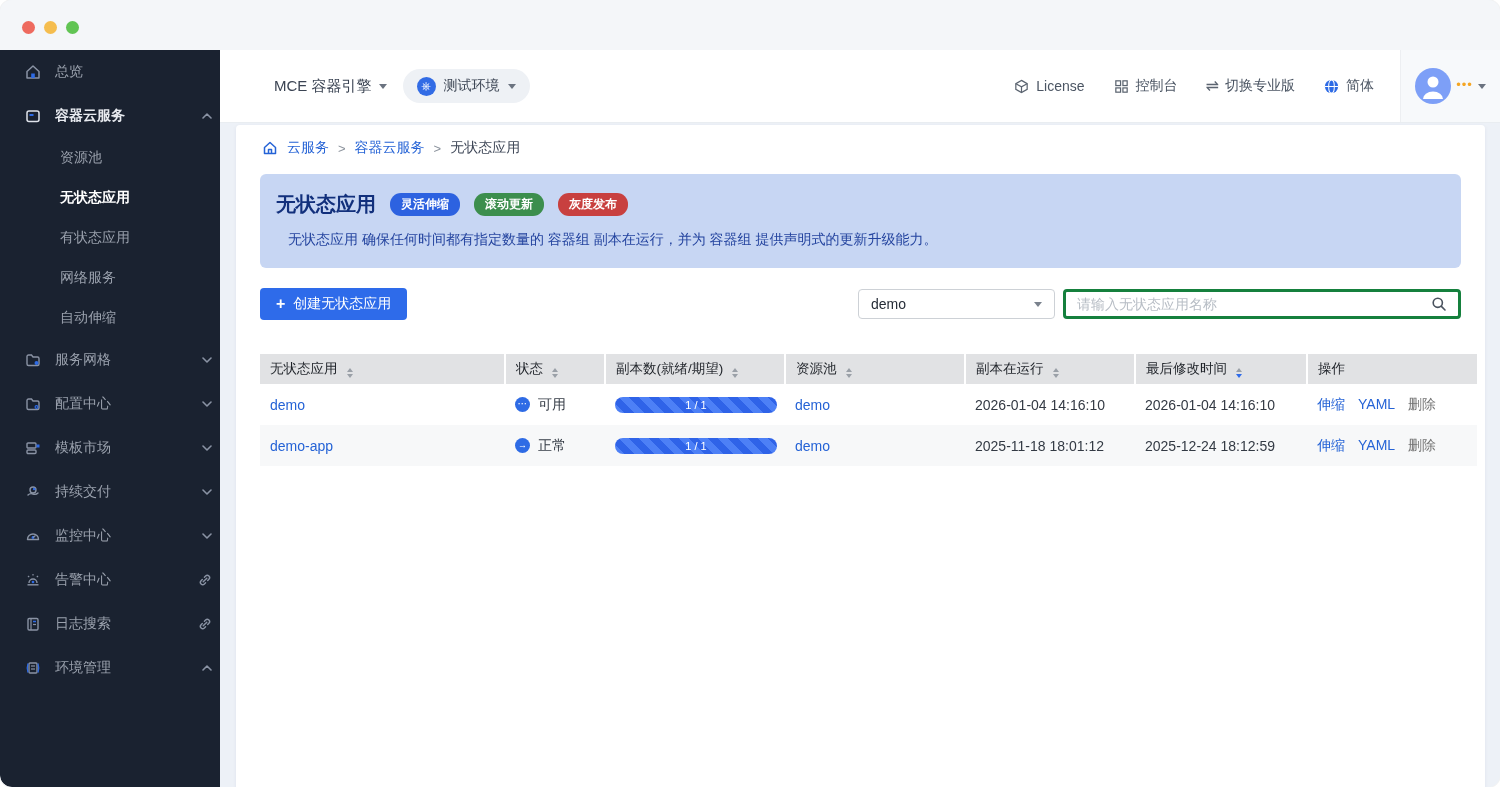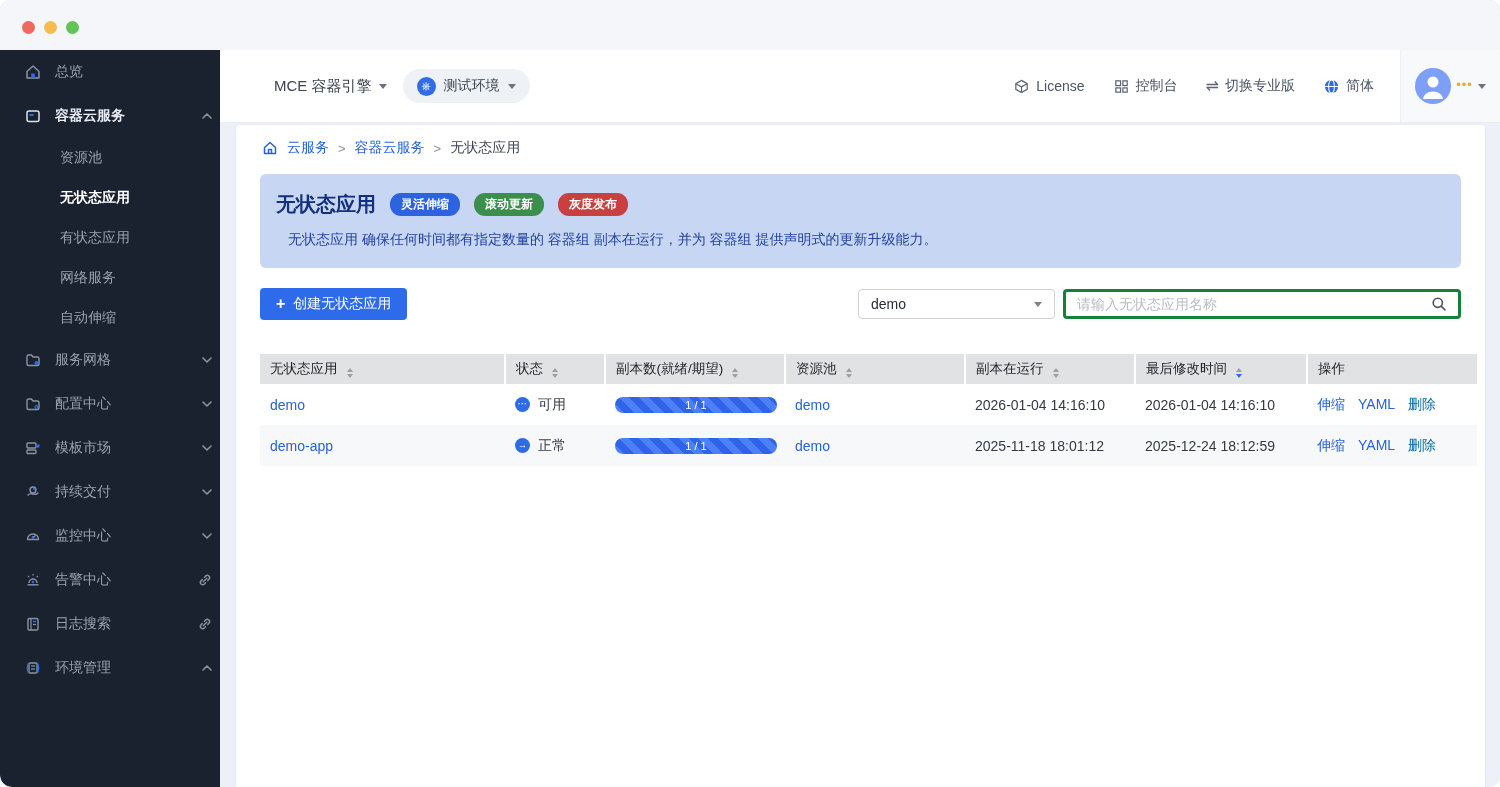--- a/index.html
+++ b/index.html
@@ -80,21 +80,21 @@
   .grid td { height:41px; font-size:14px; color:#333a44; padding:0 10px; }
   .grid tr.alt td { background:#f7f8f9; }
   .cell-link { color:#2563d6; cursor:pointer; }
   .status { display:flex; align-items:center; gap:8px; }
   .sic { width:15px; height:15px; border-radius:50%; background:#2e6be5; color:#fff; display:inline-flex; align-items:center; justify-content:center; flex:0 0 15px; }
   .sic.ellipsis::before { content:"⋯"; font-size:10px; line-height:1; margin-top:-1px; }
   .sic.arrow::before { content:"→"; font-size:9px; line-height:1; }
   .pbar { width:162px; height:16px; border-radius:8px; color:#fff; font-size:11px; line-height:16px; text-align:center; background:repeating-linear-gradient(45deg,#4d80f6 0px,#4d80f6 7px,#2f63e8 7px,#2f63e8 14px); }
   .actions { display:flex; gap:13px; }
   .act { color:#2563d6; cursor:pointer; }
-  .act.danger { color:#0369a1; }
+  .act.danger { color:#737373; }
 </style>
 </head>
 <body>
 
 <div class="window">
 
   <div class="titlebar">
     <div class="traffic">
       <span class="tl-close"></span>
       <span class="tl-min"></span>

